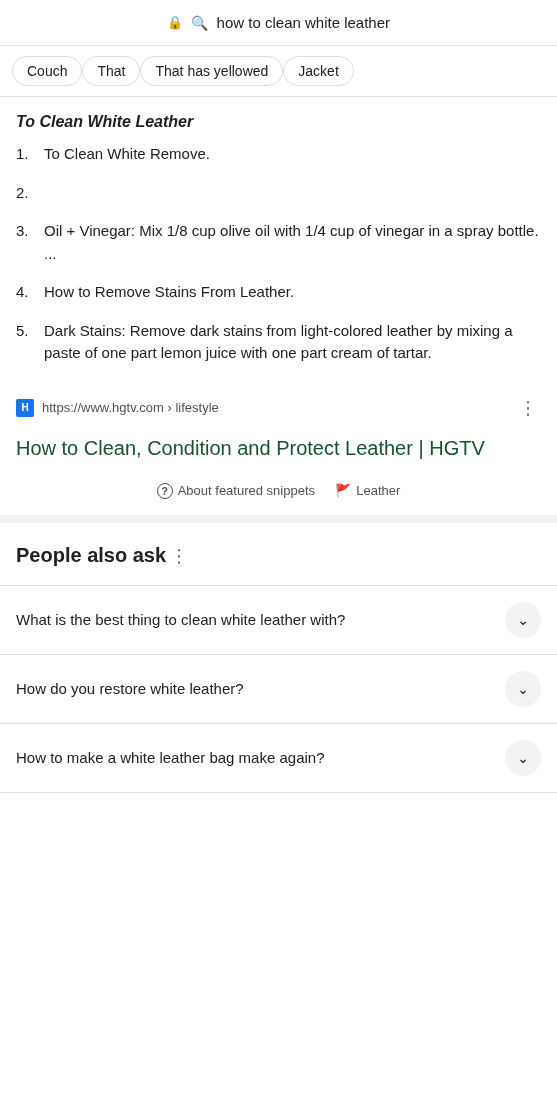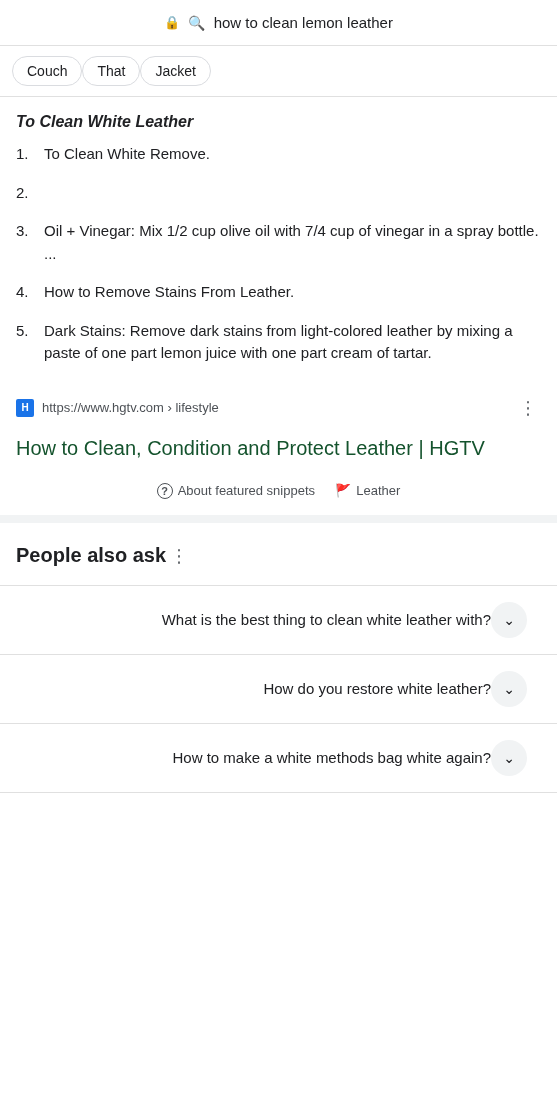--- a/index.html
+++ b/index.html
@@ -177,24 +177,24 @@
       align-items: center;
       padding: 18px 16px 14px 16px;
     }
     .paa-title {
       font-size: 20px;
       font-weight: bold;
       color: #202124;
     }
     .paa-question {
       border-top: 1px solid #e0e0e0;
-      padding: 16px 30px;
-      display: flex;
-      align-items: center;
-      justify-content: flex-end;
+      padding: 16px 16px;
+      display: flex;
+      align-items: center;
+      justify-content: space-between;
       cursor: pointer;
     }
     .paa-question:last-child {
       border-bottom: 1px solid #e0e0e0;
     }
     .paa-question-text {
       font-size: 15px;
       color: #202124;
       font-weight: 400;
       max-width: 430px;
@@ -215,42 +215,43 @@
       font-size: 14px;
       color: #202124;
     }
   </style>
 </head>
 <body>
 
 <div class="search-bar">
   <span class="lock-icon">🔒</span>
   <span class="search-icon-inline">🔍</span>
-  <span class="search-bar-text">how to clean lemon leather</span>
+  <span class="search-bar-text">how to clean white leather</span>
 </div>
 
 <div class="chips-row">
   <div class="chip">Couch</div>
   <div class="chip">That</div>
+  <div class="chip">That has yellowed</div>
   <div class="chip">Jacket</div>
 </div>
 
 <div class="featured-snippet">
   <div class="snippet-title">To Clean White Leather</div>
   <ol class="snippet-list">
     <li>
       <span class="list-num">1.</span>
       <span>To Clean White Remove.</span>
     </li>
     <li>
       <span class="list-num">2.</span>
     </li>
     <li>
       <span class="list-num">3.</span>
-      <span>Oil + Vinegar: Mix 1/2 cup olive oil with 7/4 cup of vinegar in a spray bottle. ...</span>
+      <span>Oil + Vinegar: Mix 1/8 cup olive oil with 1/4 cup of vinegar in a spray bottle. ...</span>
     </li>
     <li>
       <span class="list-num">4.</span>
       <span>How to Remove Stains From Leather.</span>
     </li>
     <li>
       <span class="list-num">5.</span>
       <span>Dark Stains: Remove dark stains from light-colored leather by mixing a paste of one part lemon juice with one part cream of tartar.</span>
     </li>
   </ol>
@@ -293,18 +294,18 @@
   </div>
 
   <div class="paa-question">
     <span class="paa-question-text">How do you restore white leather?</span>
     <div class="chevron-circle">
       <span class="chevron-down">⌄</span>
     </div>
   </div>
 
   <div class="paa-question">
-    <span class="paa-question-text">How to make a white methods bag white again?</span>
+    <span class="paa-question-text">How to make a white leather bag make again?</span>
     <div class="chevron-circle">
       <span class="chevron-down">⌄</span>
     </div>
   </div>
 </div>
 
 </body></html>

